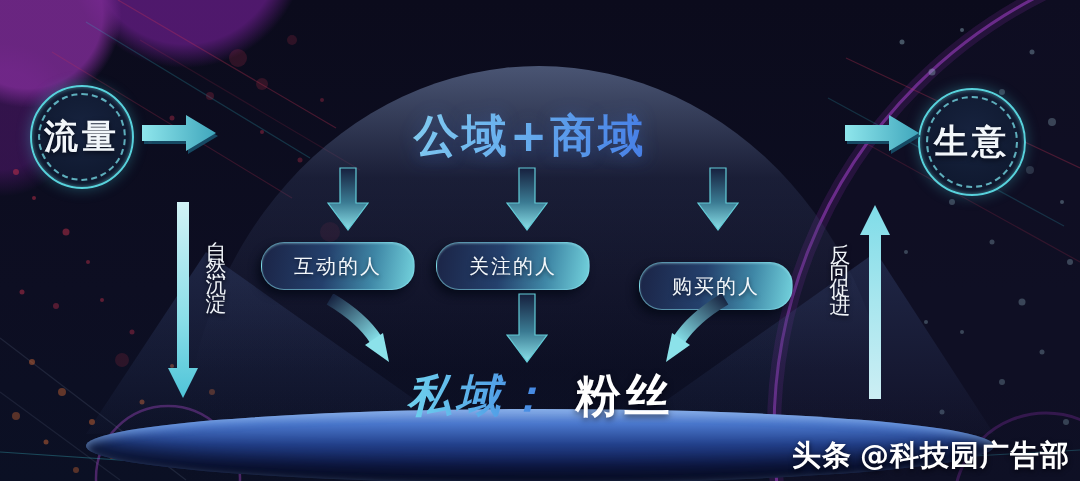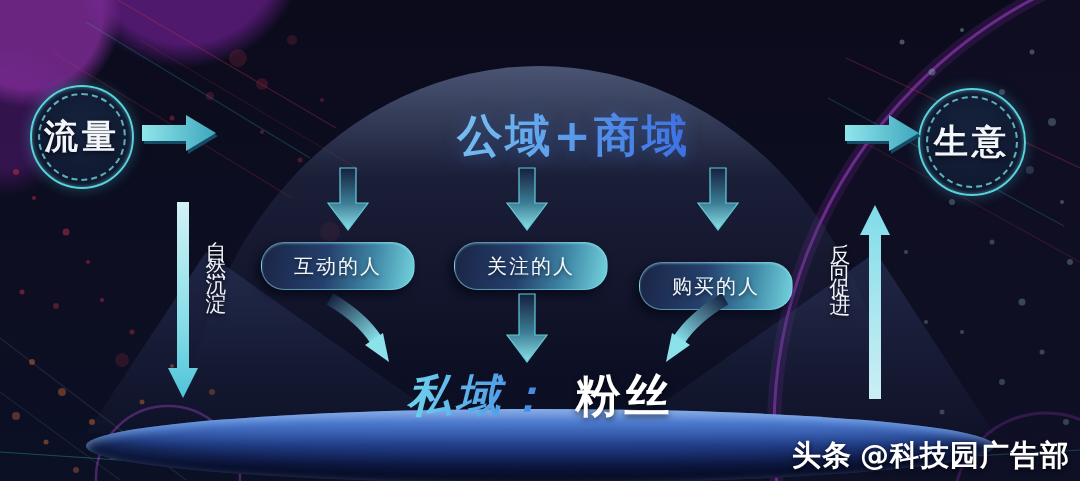--- a/index.html
+++ b/index.html
@@ -36,21 +36,21 @@
   .node::before{
     content:"";position:absolute;inset:6px;border-radius:50%;
     border:2px dashed rgba(120,225,235,.75);
   }
   .node-label{
     font-size:34px;font-weight:bold;letter-spacing:4px;color:#f2f6fa;
     text-shadow:0 2px 5px rgba(0,0,10,.7);position:relative;
   }
   
   .main-title{
-    left:370px;top:106px;width:320px;text-align:right;
+    left:370px;top:106px;width:320px;text-align:center;
     font-size:45px;font-weight:bold;letter-spacing:3px;
     background:linear-gradient(90deg,#8fd9f0 0%,#6db4ec 45%,#3b6ce0 100%);
     -webkit-background-clip:text;background-clip:text;color:transparent;
     text-shadow:0 0 18px rgba(70,140,255,.25);
     text-decoration:underline;
   }
   
   .pill{
     width:152px;height:46px;border-radius:23px;top:242px;
     background:linear-gradient(100deg,#1b2446 0%,#24406c 42%,#3f87a6 72%,#74d4de 100%);
@@ -228,21 +228,21 @@
 <svg class="abs" style="left:505px;top:167px" width="44" height="66" viewBox="0 0 44 66">
   <polygon points="14,1 30,1 30,36 42,36 22,63 2,36 14,36" fill="url(#dar)" stroke="#63ccd8" stroke-width="1.2"></polygon>
 </svg>
 <svg class="abs" style="left:696px;top:167px" width="44" height="66" viewBox="0 0 44 66">
   <polygon points="14,1 30,1 30,36 42,36 22,63 2,36 14,36" fill="url(#dar)" stroke="#63ccd8" stroke-width="1.2"></polygon>
 </svg>
 
 <div class="abs pill" style="left:261px;">
   <span class="pill-label">互动的人</span>
 </div>
-<div class="abs pill" style="left:454px;text-align:right;">
+<div class="abs pill" style="left:436px;text-align:right;">
   <span class="pill-label">关注的人</span>
 </div>
 <div class="abs pill" style="left:639px;margin-top:20px;">
   <span class="pill-label">购买的人</span>
 </div>
 
 <svg class="abs" style="left:322px;top:294px" width="75" height="72" viewBox="0 0 75 72">
   <defs>
       <linearGradient id="car" x1="0" y1="0" x2="1" y2="1">
     <stop offset="0" stop-color="#182542"></stop>

